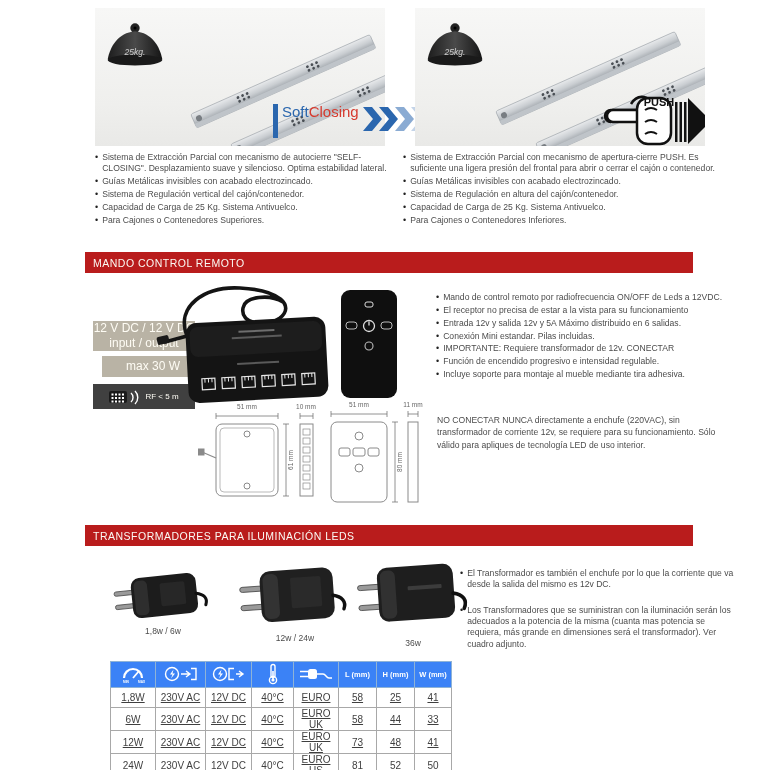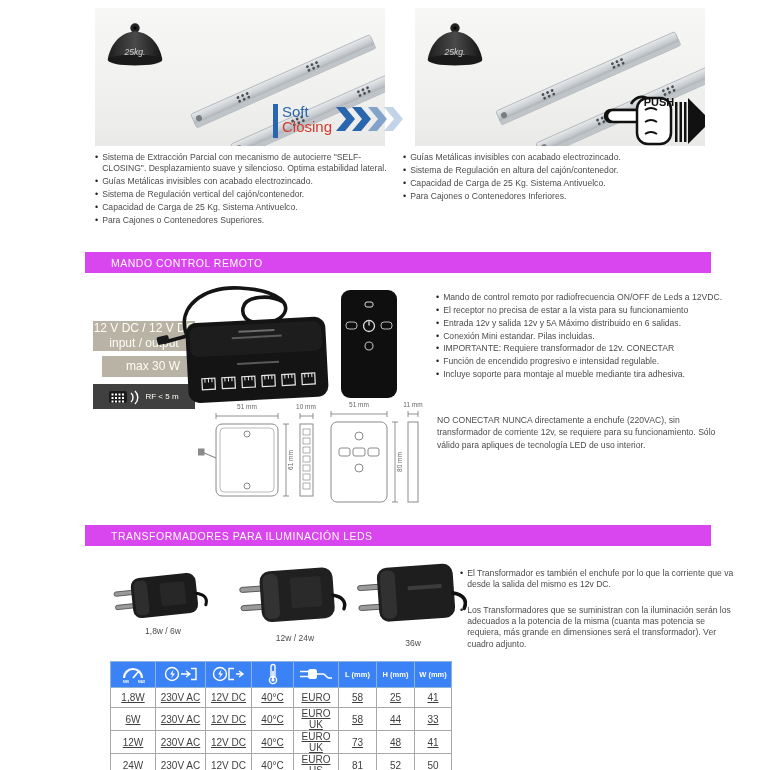--- a/index.html
+++ b/index.html
@@ -5,31 +5,31 @@
   html,body{margin:0;padding:0;background:#ffffff;}
   #page{position:relative;width:770px;height:770px;background:#ffffff;overflow:hidden;
         font-family:"Liberation Sans", sans-serif;color:#4c4c4c;}
   .abs{position:absolute;}
   .photo{background:linear-gradient(180deg,#f7f7f6 0%,#efefed 70%,#e9e9e7 100%);}
   
   .bullets{font-size:8.6px;line-height:1.32;color:#4c4c4c;}
   .b-item{display:flex;margin-bottom:1.5px;}
   .b-item::before{content:"\2022";margin-right:4px;font-size:9px;line-height:1.2;color:#222;}
   
-  .secbar{background:#d946ef;color:#fbfaf4;font-size:10.5px;letter-spacing:.5px;
-          display:flex;align-items:center;padding-left:26px;}
+  .secbar{background:#b91c1c;color:#fbfaf4;font-size:10.5px;letter-spacing:.5px;
+          display:flex;align-items:center;padding-left:8px;}
   
   .badge{background:#b9b3a5;color:#fefcf4;text-align:center;font-size:12px;line-height:1.25;
          display:flex;flex-direction:column;justify-content:center;}
   .badge-row{background:#404040;color:#fefcf4;font-size:8px;display:flex;align-items:center;
              justify-content:center;gap:4px;}
   
   .softclosing{display:flex;align-items:flex-start;gap:4px;}
   .sc-bar{width:5px;height:34px;background:#2a66ae;}
-  .sc-text{display:flex;flex-direction:column;line-height:1.0;justify-content:flex-end;}
+  .sc-text{display:flex;flex-direction:row;line-height:1.0;justify-content:flex-end;}
   .sc-soft{color:#2a66ae;font-size:15px;}
   .sc-closing{color:#d63a2e;font-size:15px;}
   
   .warning{font-size:8.6px;line-height:1.45;color:#4c4c4c;}
   
   .tr-label{font-size:8.5px;color:#4c4c4c;text-align:center;}
   
   table.spec{border-collapse:collapse;table-layout:fixed;width:341px;background:#fff;}
   table.spec th{background:#3b82f6;border:1px solid #8fb3d6;height:25px;padding:0;
                 color:#fff;font-size:7.5px;font-weight:bold;text-align:center;vertical-align:middle;}
@@ -212,20 +212,23 @@
         <span>Sistema de Regulación vertical del cajón/contenedor.</span>
       </div>
     <div class="b-item">
         <span>Capacidad de Carga de 25 Kg. Sistema Antivuelco.</span>
       </div>
     <div class="b-item">
         <span>Para Cajones o Contenedores Superiores.</span>
       </div>
   </div>
   <div class="abs bullets" style="left:403px;top:152px;width:314px;">
+    <div class="b-item">
+        <span>Sistema de Extracción Parcial con mecanismo de apertura-cierre PUSH. Es suficiente una ligera presión del frontal para abrir o cerrar el cajón o contenedor.</span>
+      </div>
     <div class="b-item">
         <span>Guías Metálicas invisibles con acabado electrozincado.</span>
       </div>
     <div class="b-item">
         <span>Sistema de Regulación en altura del cajón/contenedor.</span>
       </div>
     <div class="b-item">
         <span>Capacidad de Carga de 25 Kg. Sistema Antivuelco.</span>
       </div>
     <div class="b-item">

